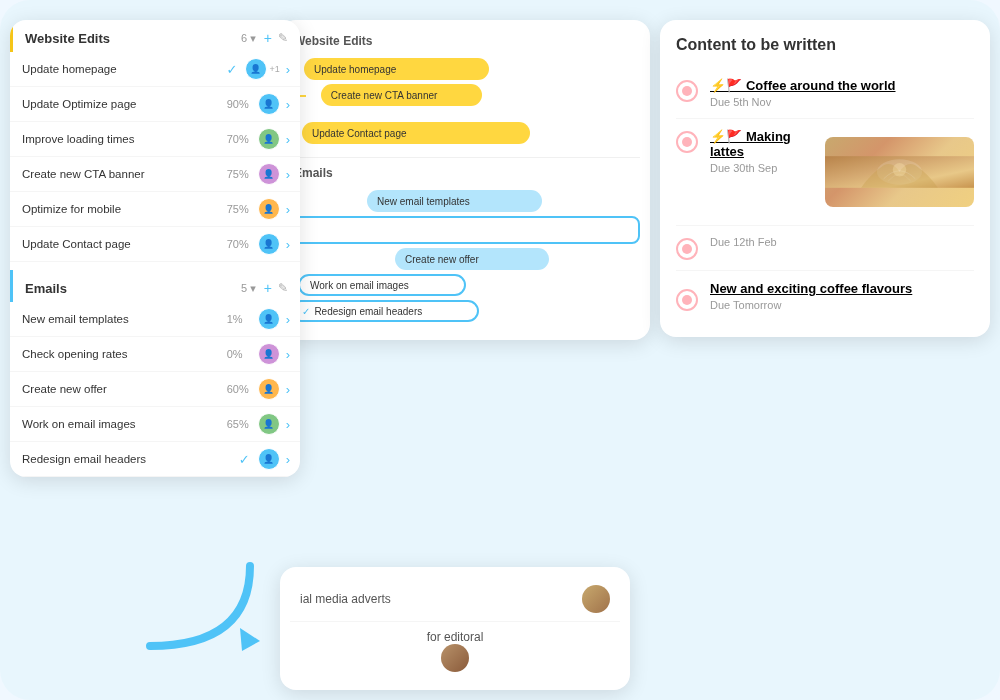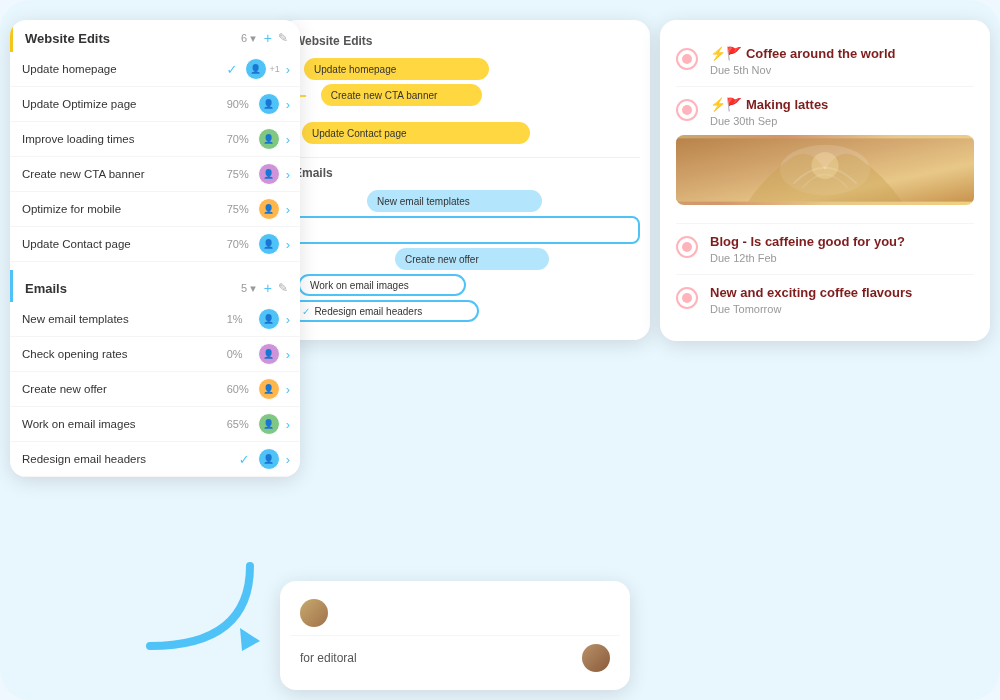--- a/index.html
+++ b/index.html
@@ -175,21 +175,21 @@
       color: #333;
       margin-bottom: 14px;
     }
 
     .content-item {
       display: flex;
       align-items: flex-start;
       padding: 10px 0;
       border-bottom: 1px solid #f5f5f5;
     }
-    .content-item:last-child { border-bottom: none; }
+    .content-item:last-child { border-bottom: none; align-items: flex-end; }
 
     .content-check {
       width: 22px;
       height: 22px;
       border-radius: 50%;
       border: 2px solid #ffb3ba;
       display: flex;
       align-items: center;
       justify-content: center;
       margin-right: 12px;
@@ -199,22 +199,23 @@
     .content-check-inner {
       width: 10px;
       height: 10px;
       border-radius: 50%;
       background: #ffb3ba;
     }
 
     .content-text h4 {
       font-size: 13px;
       font-weight: 600;
-      color: #7f1d1d;
+      color: #000000;
       margin-bottom: 3px;
+      text-decoration: underline;
     }
     .content-text p {
       font-size: 11px;
       color: #999;
     }
 
     .content-image {
       width: 100%;
       height: 70px;
       background: linear-gradient(135deg, #c8a96e 0%, #d4956a 30%, #e8c88a 60%, #f0d080 100%);
@@ -239,21 +240,21 @@
       padding: 10px;
       z-index: 8;
     }
 
     .bottom-row {
       display: flex;
       align-items: center;
       padding: 8px 10px;
       border-bottom: 1px solid #f5f5f5;
     }
-    .bottom-row:last-child { border-bottom: none; }
+    .bottom-row:last-child { border-bottom: none; flex-direction: column; }
     .bottom-label {
       font-size: 12px;
       color: #555;
       flex: 1;
     }
     .bottom-avatar {
       width: 28px;
       height: 28px;
       border-radius: 50%;
       background: #c8a96e;
@@ -451,41 +452,43 @@
     <div class="gantt-bar blue-outline" style="width:54%; font-size:10px;">
       <span style="color:#4fc3f7; margin-right:4px;">✓</span>
       <span>Redesign email headers</span>
     </div>
   </div>
 
 </div>
 
 <div class="panel-bottom">
   <div class="bottom-row">
+    <span class="bottom-label">ial media adverts</span>
     <div class="bottom-avatar" style="background: linear-gradient(135deg, #c8a96e, #a0724a);"></div>
   </div>
   <div class="bottom-row">
     <span class="bottom-label">for editoral</span>
     <div class="bottom-avatar" style="background: linear-gradient(135deg, #b8926a, #8a5a3a);"></div>
   </div>
 </div>
 
 <div class="panel-right">
+  <h2 class="content-title">Content to be written</h2>
 
   <div class="content-item">
     <div class="content-check">
       <div class="content-check-inner"></div>
     </div>
     <div class="content-text">
       <h4>⚡🚩 Coffee around the world</h4>
       <p>Due 5th Nov</p>
     </div>
   </div>
 
-  <div class="content-item" style="flex-direction:column; align-items:flex-start;">
+  <div class="content-item" style="flex-direction:row; align-items:flex-start;">
     <div style="display:flex; align-items:flex-start; width:100%;">
       <div class="content-check">
         <div class="content-check-inner"></div>
       </div>
       <div class="content-text">
         <h4>⚡🚩 Making lattes</h4>
         <p>Due 30th Sep</p>
       </div>
     </div>
 
@@ -509,21 +512,20 @@
         <circle cx="165" cy="30" r="15" fill="rgba(255,235,180,0.3)"></circle>
       </svg>
     </div>
   </div>
 
   <div class="content-item">
     <div class="content-check">
       <div class="content-check-inner"></div>
     </div>
     <div class="content-text">
-      <h4>Blog - Is caffeine good for you?</h4>
       <p>Due 12th Feb</p>
     </div>
   </div>
 
   <div class="content-item">
     <div class="content-check">
       <div class="content-check-inner"></div>
     </div>
     <div class="content-text">
       <h4>New and exciting coffee flavours</h4>

